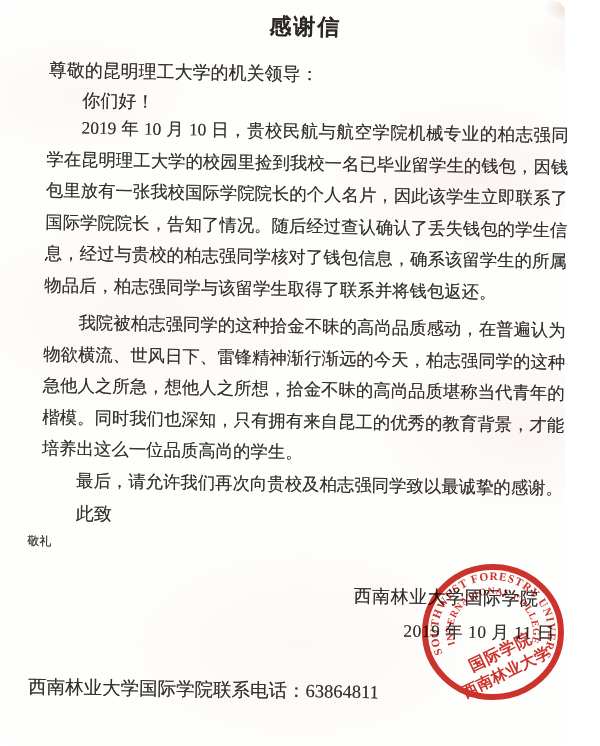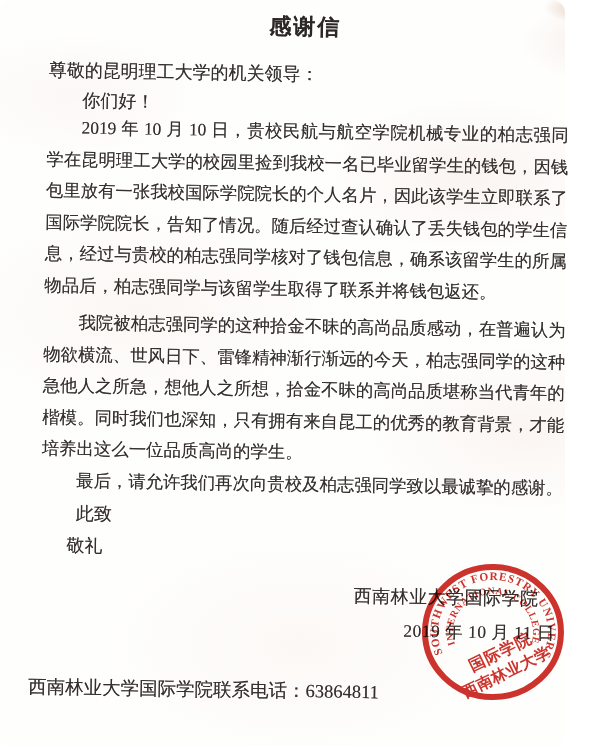--- a/index.html
+++ b/index.html
@@ -37,21 +37,21 @@
   .greeting{ top:92px;left:44px;font-size:18px;padding-left:34px; }
   .para{
     left:43px;width:522px;margin:0;
     font-size:17.4px;line-height:31.5px;
     text-align:justify;text-indent:2em;
   }
   .p1{ top:116px; }
   .p2{ top:311px; }
   .p3{ top:469px; }
   .cizhi{ top:505px;left:44px;font-size:18px;padding-left:34px; }
-  .jingli{ top:537px;left:30px;font-size:18px;margin-left:39px; }
+  .jingli{ top:537px;left:30px;font-size:12px; }
   .signature{ top:583px;right:23px;font-size:18px;letter-spacing:.5px; }
   .date{ top:617px;right:6px;font-size:17.5px;letter-spacing:.5px; }
   .footer{ top:678px;left:33px;font-size:18.5px; }
   .stamp{
     left:424px;top:558px;
     color:#c8231c;
     mix-blend-mode:multiply;
     opacity:.93;
   }
   .ring-text{

